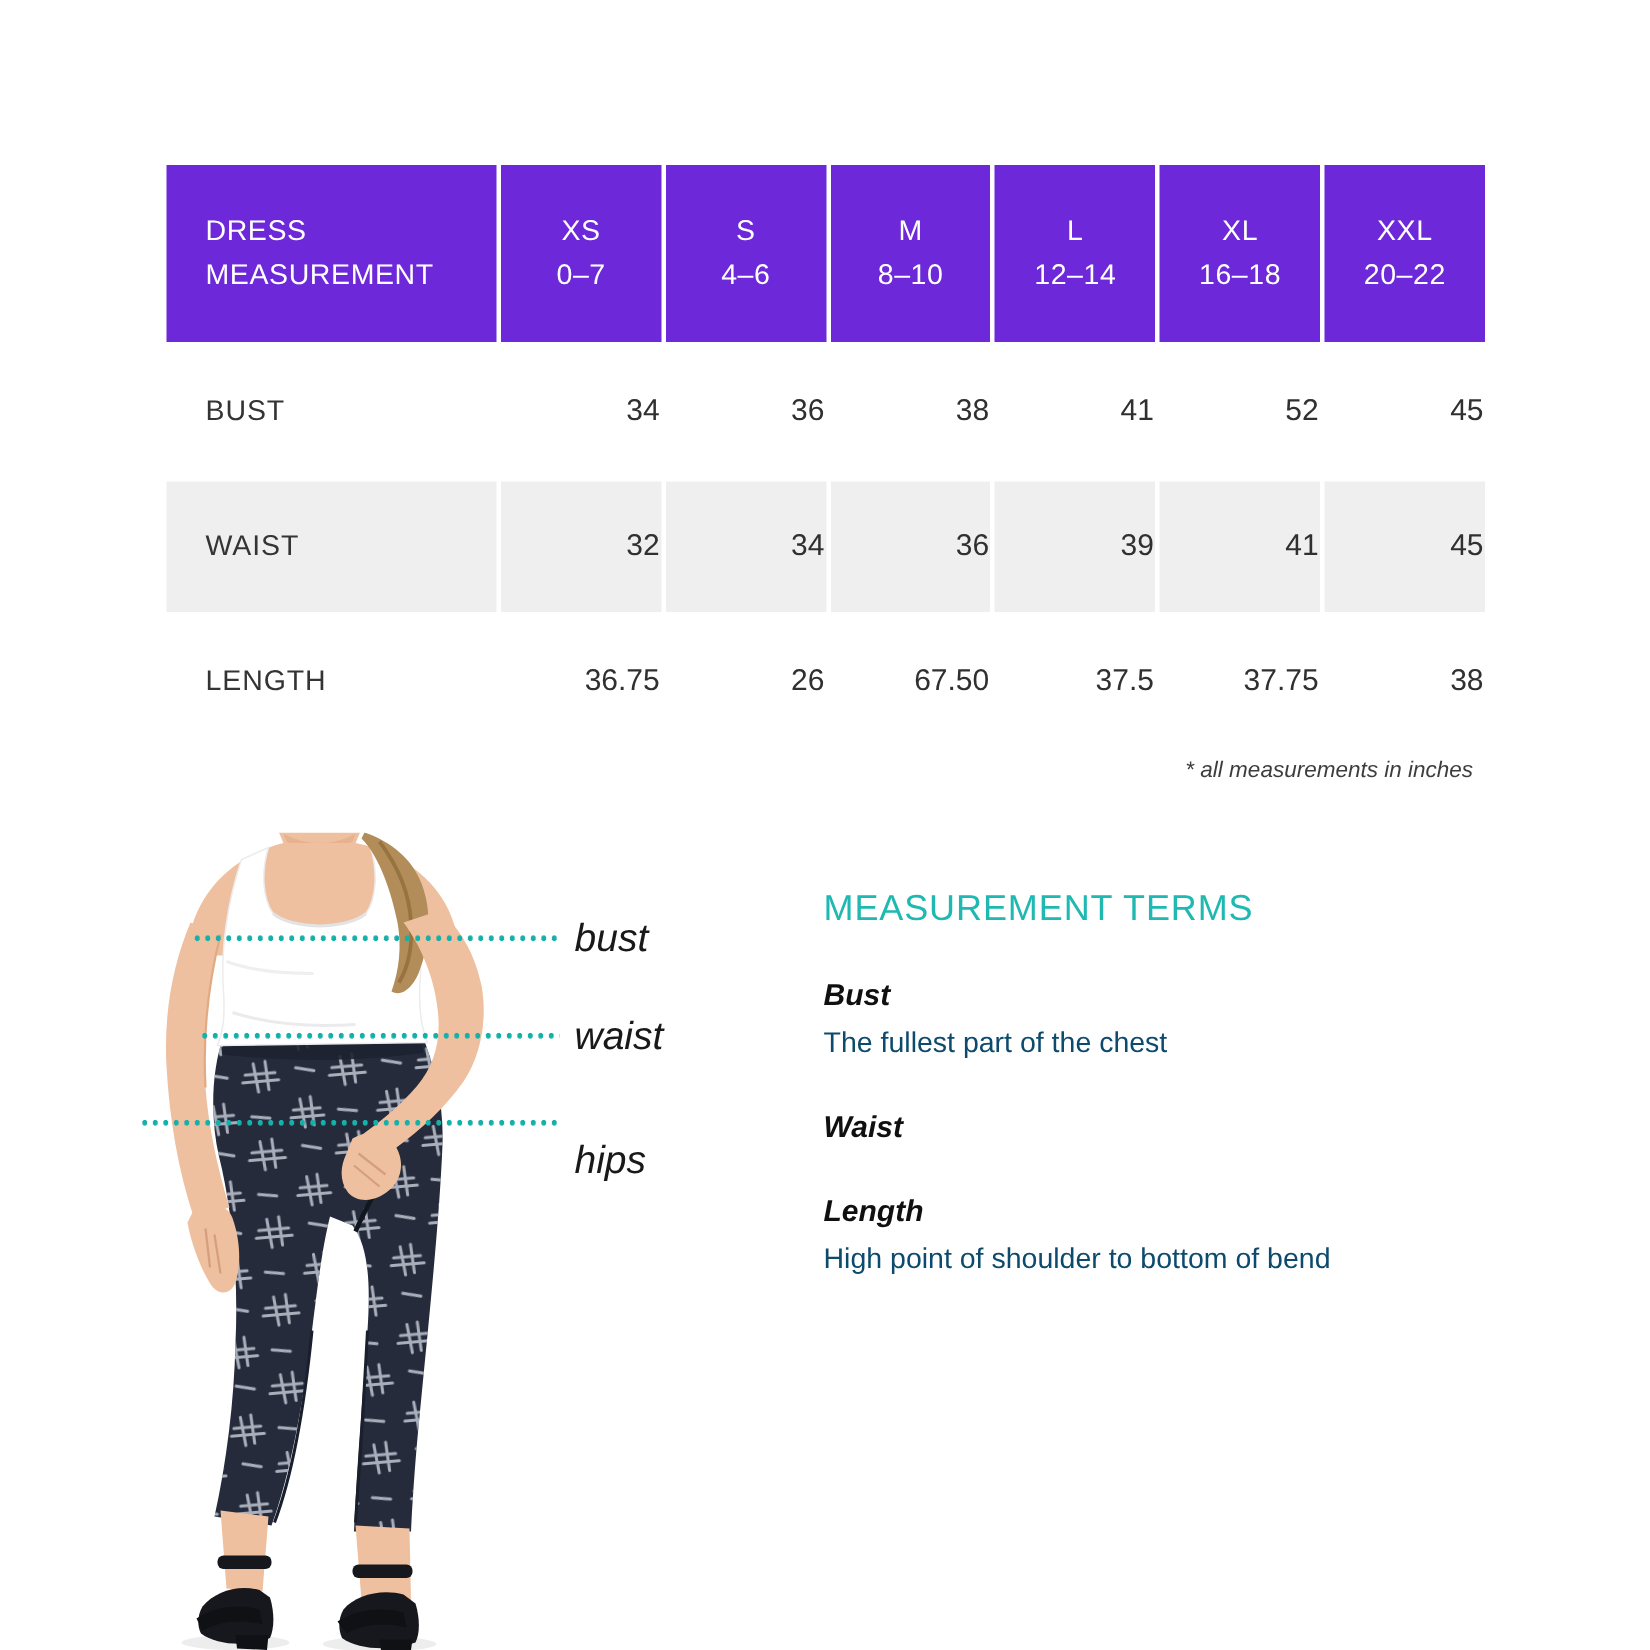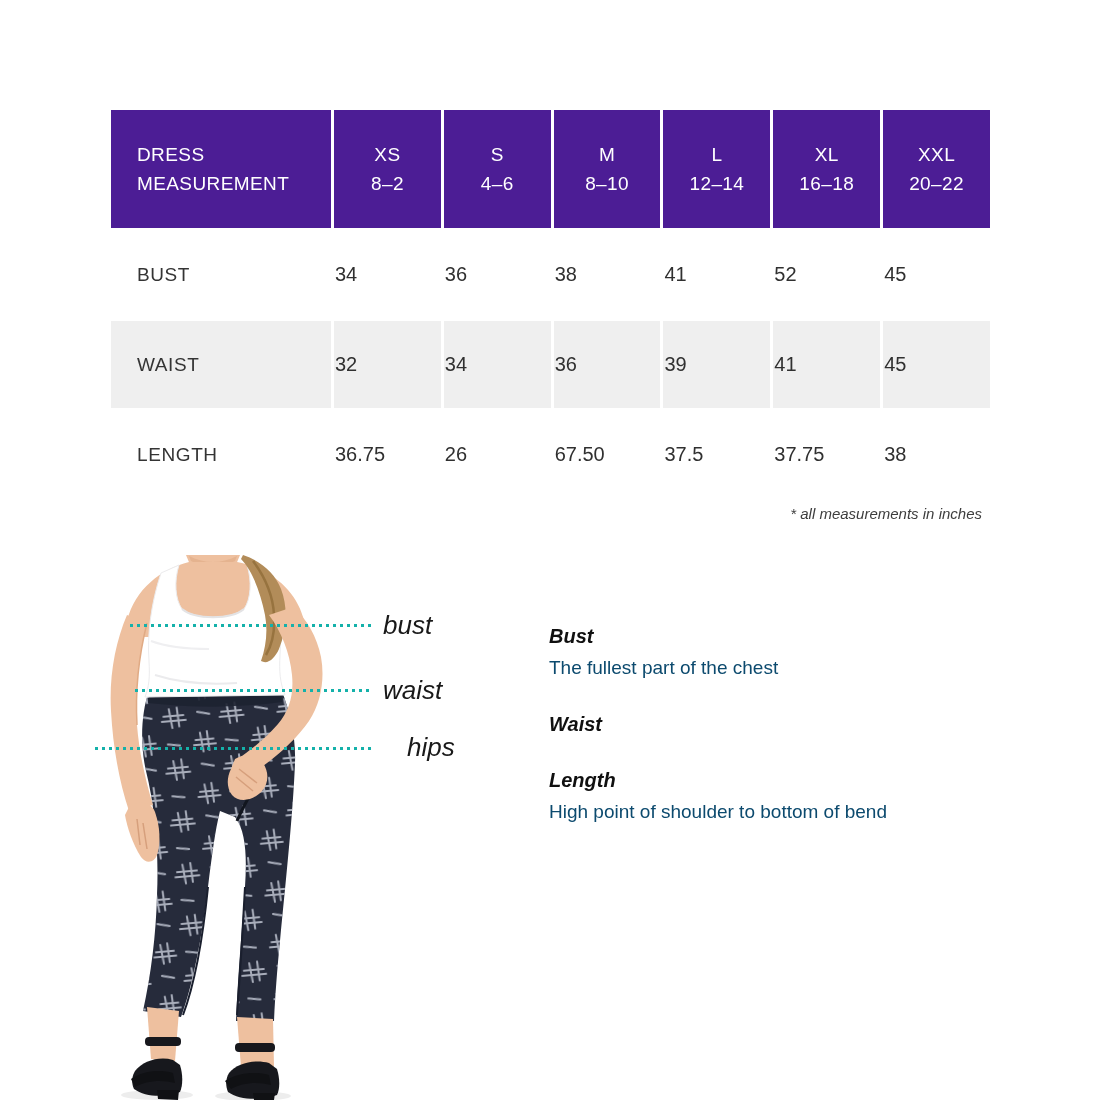--- a/index.html
+++ b/index.html
@@ -8,27 +8,27 @@
     font-family:"Liberation Sans", sans-serif;overflow:hidden;
   }
 
   
   table.size-table{
     position:absolute;left:108px;top:107px;width:885px;
     border-collapse:separate;border-spacing:3px;table-layout:fixed;
   }
   .size-table th,.size-table td{font-weight:normal;vertical-align:middle;}
   .size-table thead th{
-    background:#4c1d95;color:#ffffff;height:116px;
+    background:#6d28d9;color:#ffffff;height:116px;
     font-size:19px;text-align:center;letter-spacing:0.4px;margin-left:47px;
   }
   .size-table thead th.corner{text-align:left;padding-left:26px;}
   .size-table .tl{display:block;line-height:29px;}
   .size-table tbody td{
-    background:#ffffff;height:85px;text-align:left;
+    background:#ffffff;height:85px;text-align:right;
     font-size:20px;color:#303030;
   }
   .size-table tbody td.rowlabel{
     text-align:left;padding-left:26px;font-size:19px;color:#343434;letter-spacing:0.6px;
   }
   .size-table tbody tr.alt td{background:#efefef;}
 
   
   .notes{
     position:absolute;top:501px;right:118px;text-align:center;
@@ -45,21 +45,21 @@
   }
   .mline-bust{left:128px;top:623px;width:245px;}
   .mline-waist{left:133px;top:688px;width:240px;}
   .mline-hips{left:93px;top:746px;width:280px;}
   .mlabel{
     position:absolute;left:383px;font-style:italic;font-size:26px;
     color:#191919;line-height:34px;
   }
   .mlabel-bust{top:608px;}
   .mlabel-waist{top:673px;}
-  .mlabel-hips{top:730px;margin-left:24px;}
+  .mlabel-hips{top:756px;}
 
   
   .terms{position:absolute;left:549px;top:592px;width:480px;}
   .terms h2{
     margin:0;font-size:24px;font-weight:normal;color:#1fb9b2;letter-spacing:0.6px;
   }
   .term-item{margin-top:33px;}
   .term-name{font-size:20px;font-weight:bold;font-style:italic;color:#101010;}
   .term-def{font-size:19px;color:#0c4a6e;margin-top:8px;line-height:24px;}
 </style>
@@ -77,21 +77,21 @@
       <col>
   </colgroup>
   <thead>
     <tr>
       <th class="corner">
         <span class="tl">DRESS</span>
         <span class="tl">MEASUREMENT</span>
       </th>
       <th>
         <span class="tl">XS</span>
-        <span class="tl">8–2</span>
+        <span class="tl">0–7</span>
       </th>
       <th>
         <span class="tl">S</span>
         <span class="tl">4–6</span>
       </th>
       <th>
         <span class="tl">M</span>
         <span class="tl">8–10</span>
       </th>
       <th>
@@ -213,20 +213,21 @@
 </div>
 
 <div class="mline mline-bust"></div>
 <div class="mline mline-waist"></div>
 <div class="mline mline-hips"></div>
 <div class="mlabel mlabel-bust">bust</div>
 <div class="mlabel mlabel-waist">waist</div>
 <div class="mlabel mlabel-hips">hips</div>
 
 <div class="terms">
+  <h2>MEASUREMENT TERMS</h2>
   <div class="term-item">
     <div class="term-name">Bust</div>
     <div class="term-def">The fullest part of the chest</div>
   </div>
   <div class="term-item">
     <div class="term-name">Waist</div>
   </div>
   <div class="term-item">
     <div class="term-name">Length</div>
     <div class="term-def">High point of shoulder to bottom of bend</div>

